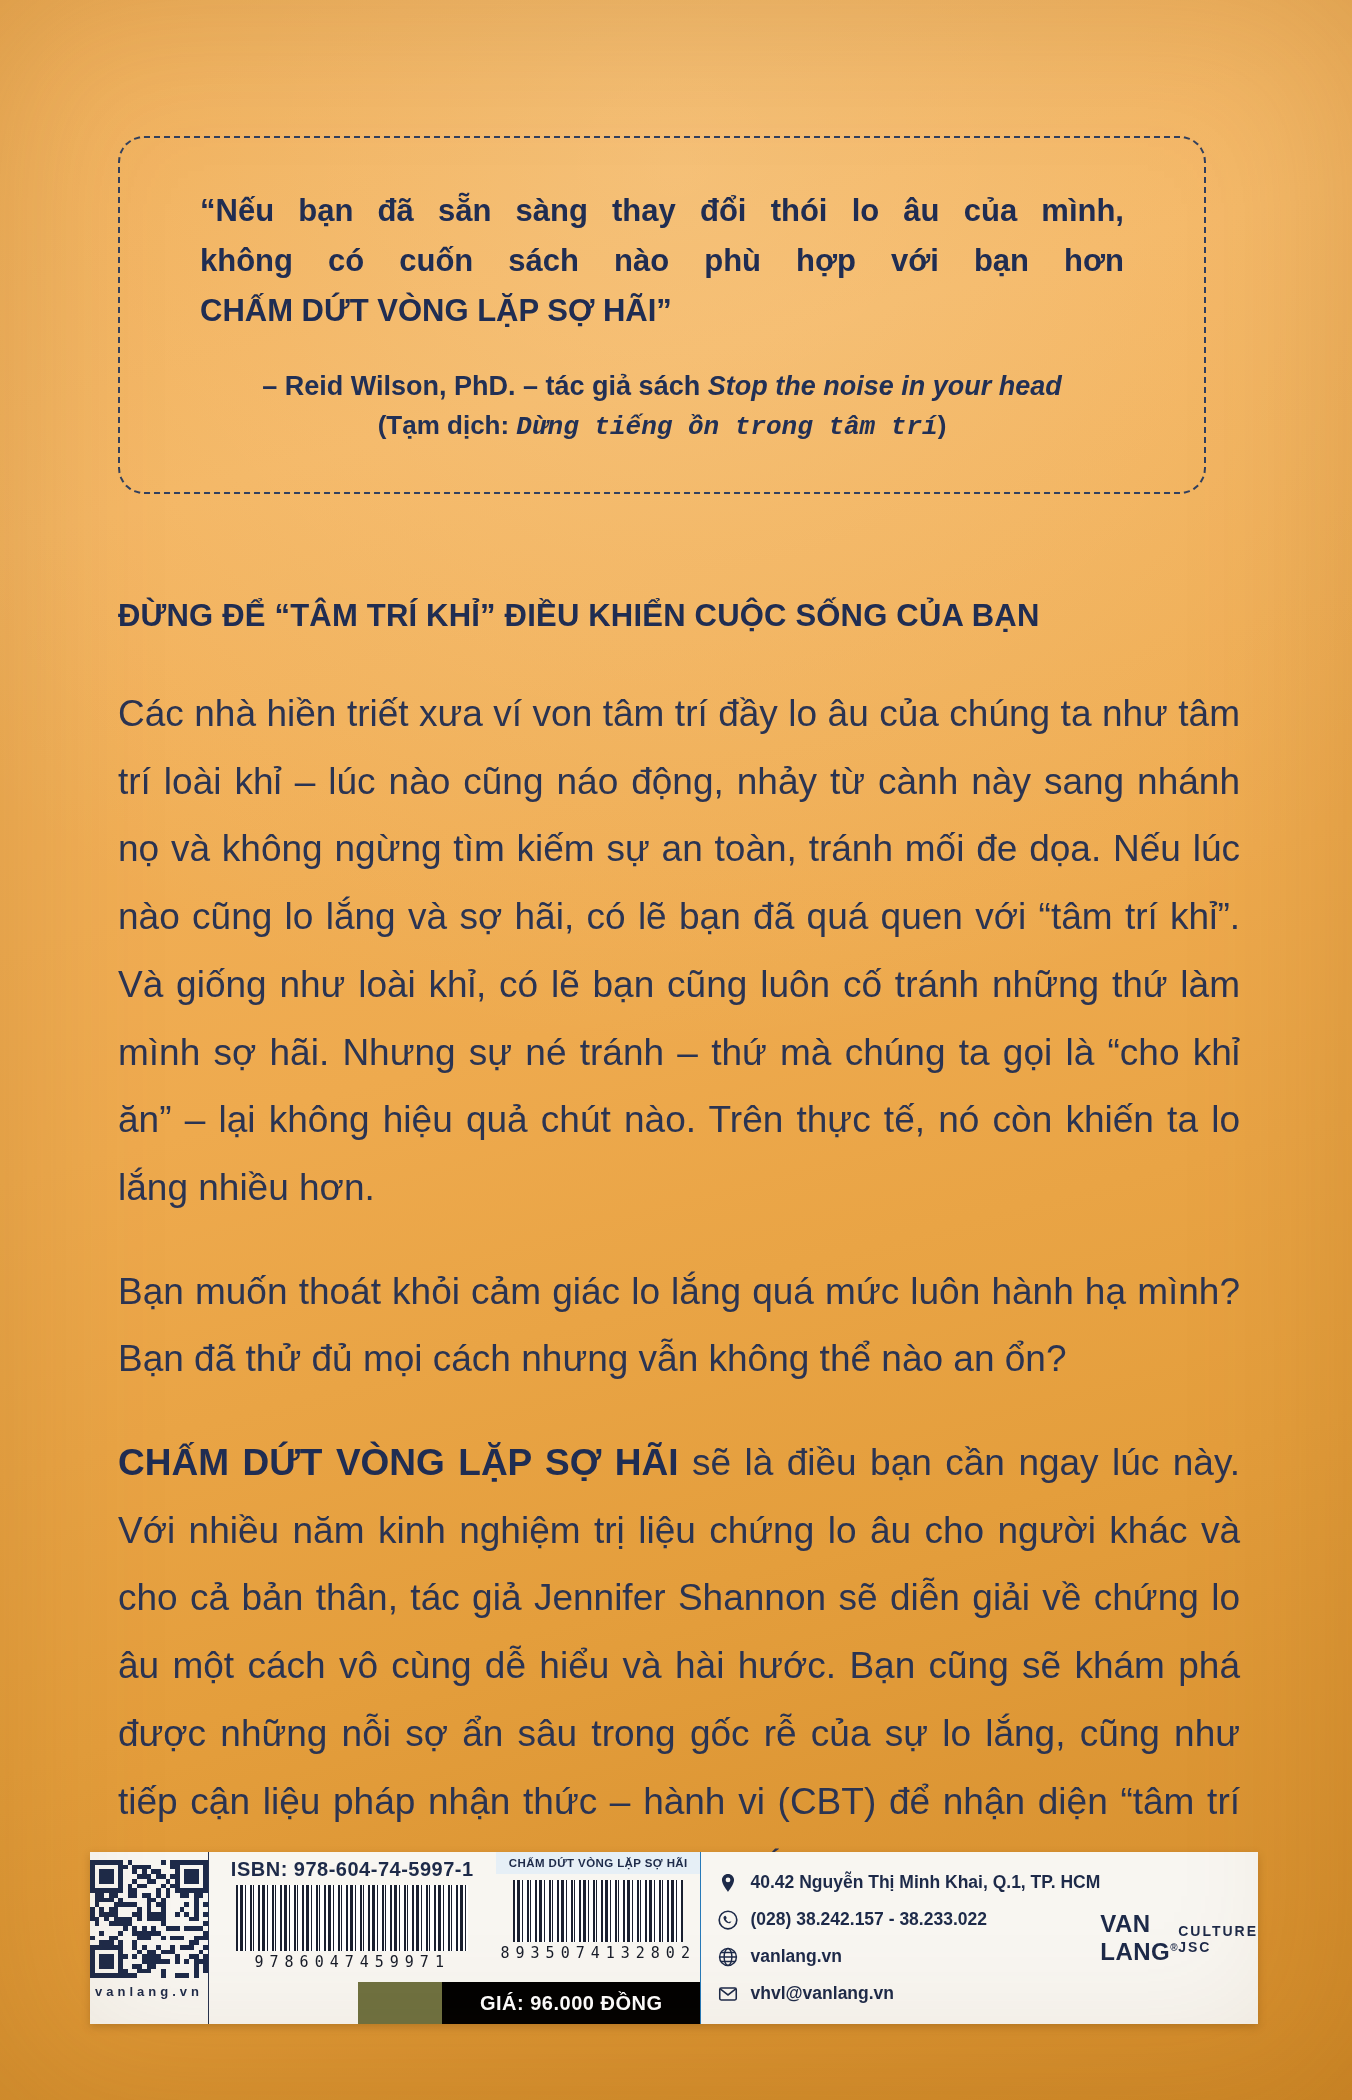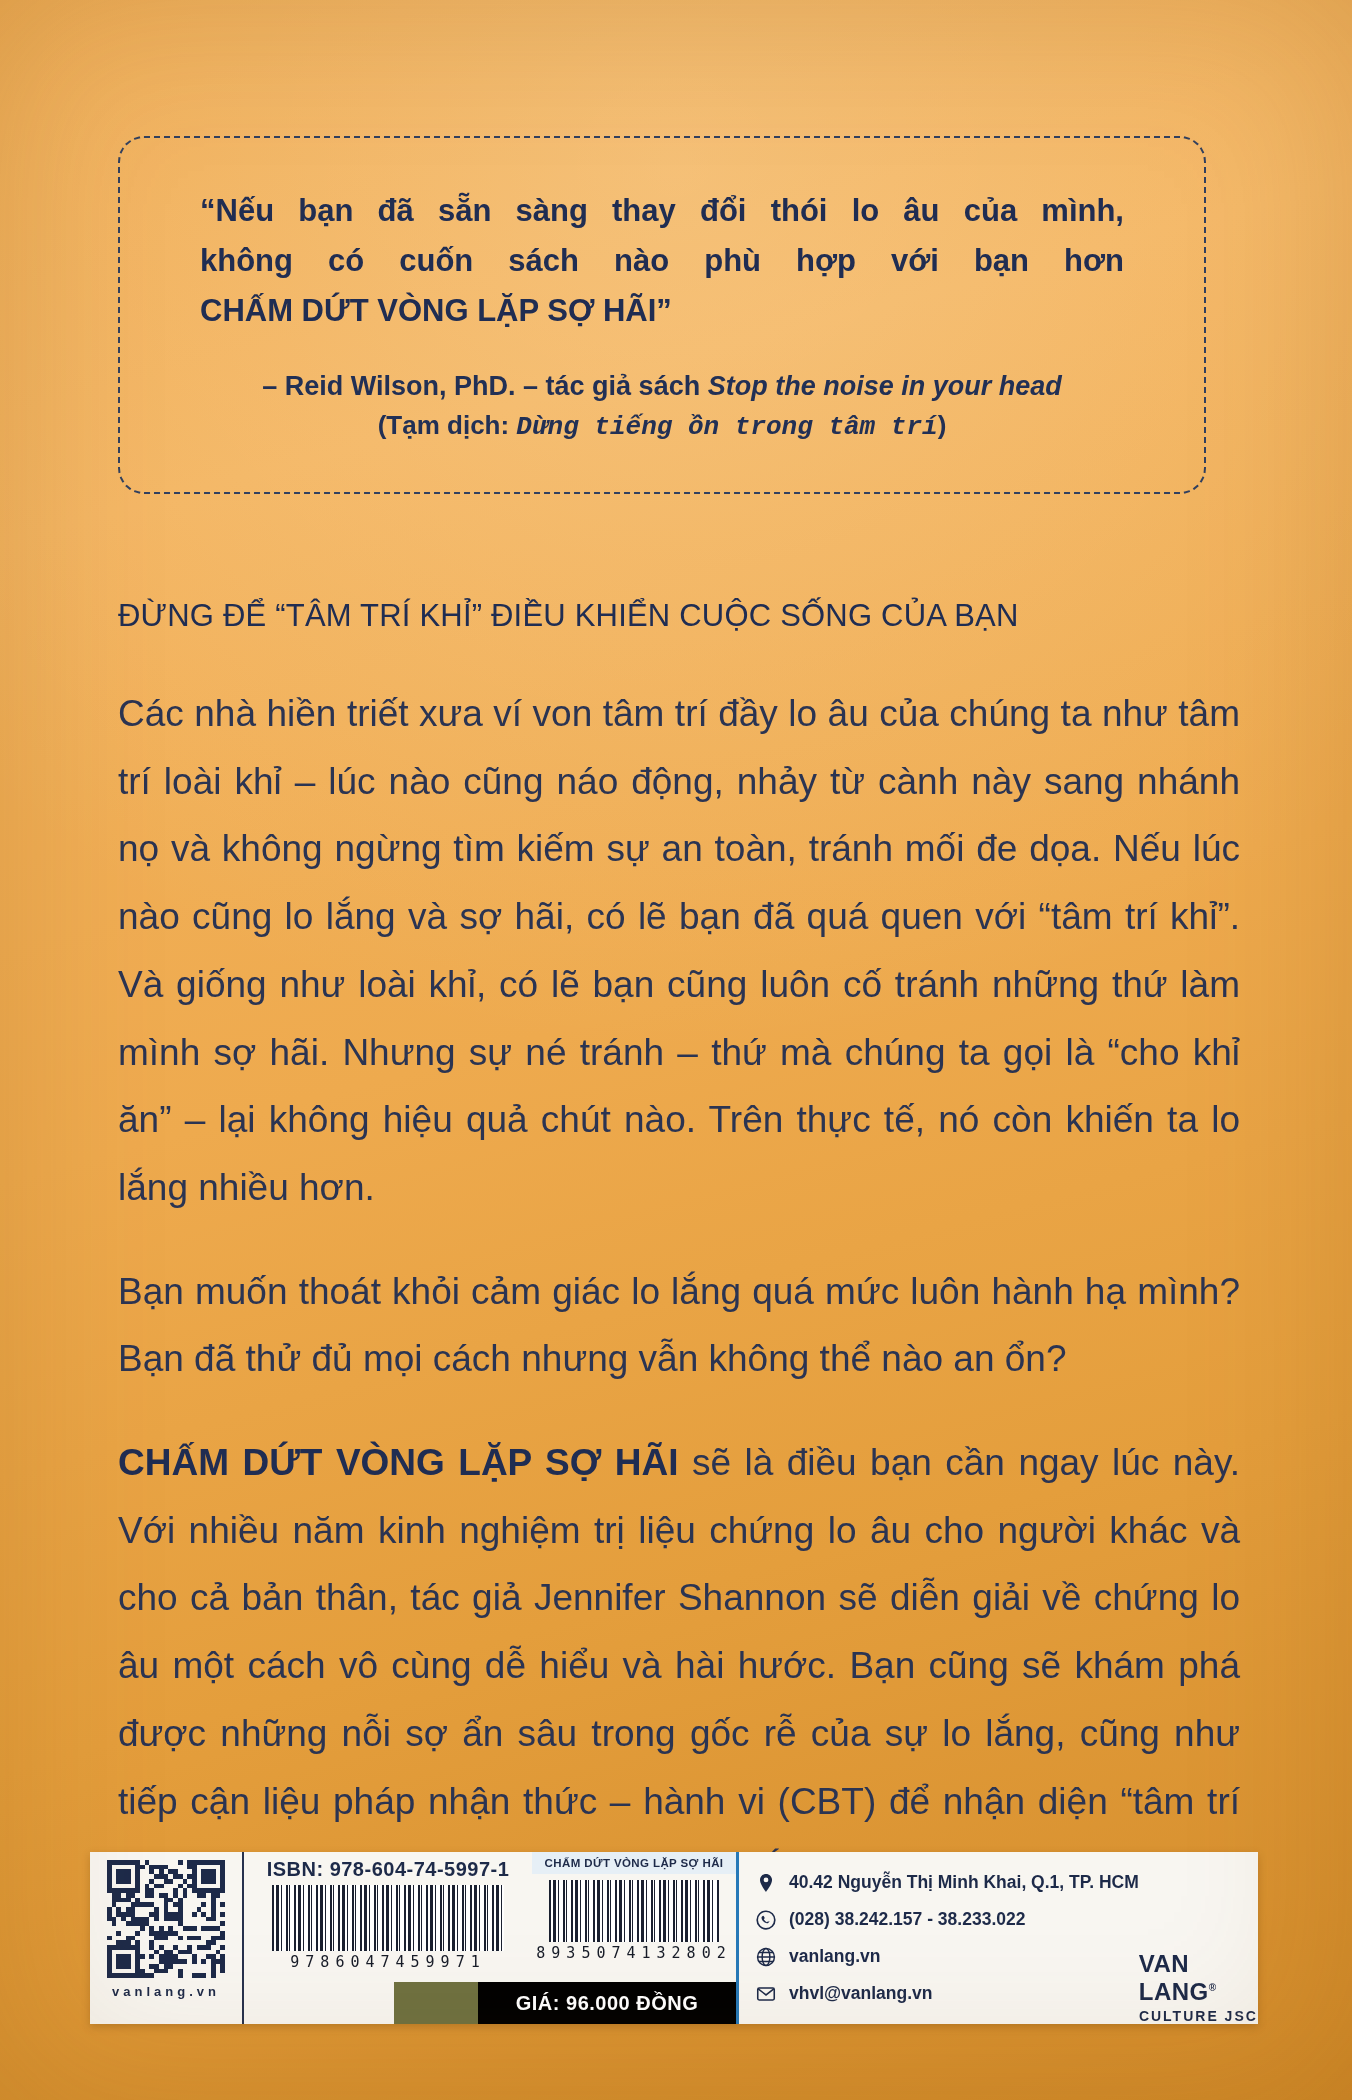--- a/index.html
+++ b/index.html
@@ -38,21 +38,21 @@
   .attribution em{font-style:italic;font-weight:600;}
   .attribution2{
     margin-top:8px;text-align:center;
     font-size:26px;font-weight:600;color:#223055;
   }
   .attribution2 em{font-style:italic;font-family:Liberation Mono, monospace;}
 
   
   .heading{
     position:absolute;top:598px;left:118px;right:112px;
-    margin:0;font-size:31px;font-weight:normal;color:#202d52;
+    margin:0;font-size:31px;font-weight:bold;color:#202d52;
     letter-spacing:.2px;
   }
   .body-text{
     position:absolute;top:680px;left:118px;right:112px;
   }
   .body-text p{
     margin:0;font-size:37px;line-height:1.83;
     text-align:justify;color:#2b3452;
   }
   .body-text p + p{margin-top:36px;}
@@ -110,21 +110,21 @@
 
   .contact{
     flex:0 0 330px;display:flex;flex-direction:column;justify-content:space-around;
     padding:12px 0 12px 16px;box-sizing:border-box;
   }
   .contact-row{display:flex;align-items:center;gap:12px;}
   .contact-row svg{width:22px;height:22px;flex:0 0 22px;}
   .contact-text{font-size:17.5px;font-weight:bold;color:#1d2a49;white-space:nowrap;}
 
   .logo-block{
-    flex:1;display:flex;flex-direction:column;align-items:center;justify-content:flex-end;
+    flex:1;display:flex;flex-direction:row;align-items:center;justify-content:flex-end;
   }
   .logo-line1{font-size:24px;font-weight:bold;color:#1d2a49;letter-spacing:.5px;}
   .logo-line1 sup{font-size:10px;vertical-align:super;}
   .logo-line2{font-size:14px;font-weight:bold;color:#1d2a49;letter-spacing:2px;margin-top:2px;}
 </style>
 </head>
 <body>
 
 <div class="cover">
 

